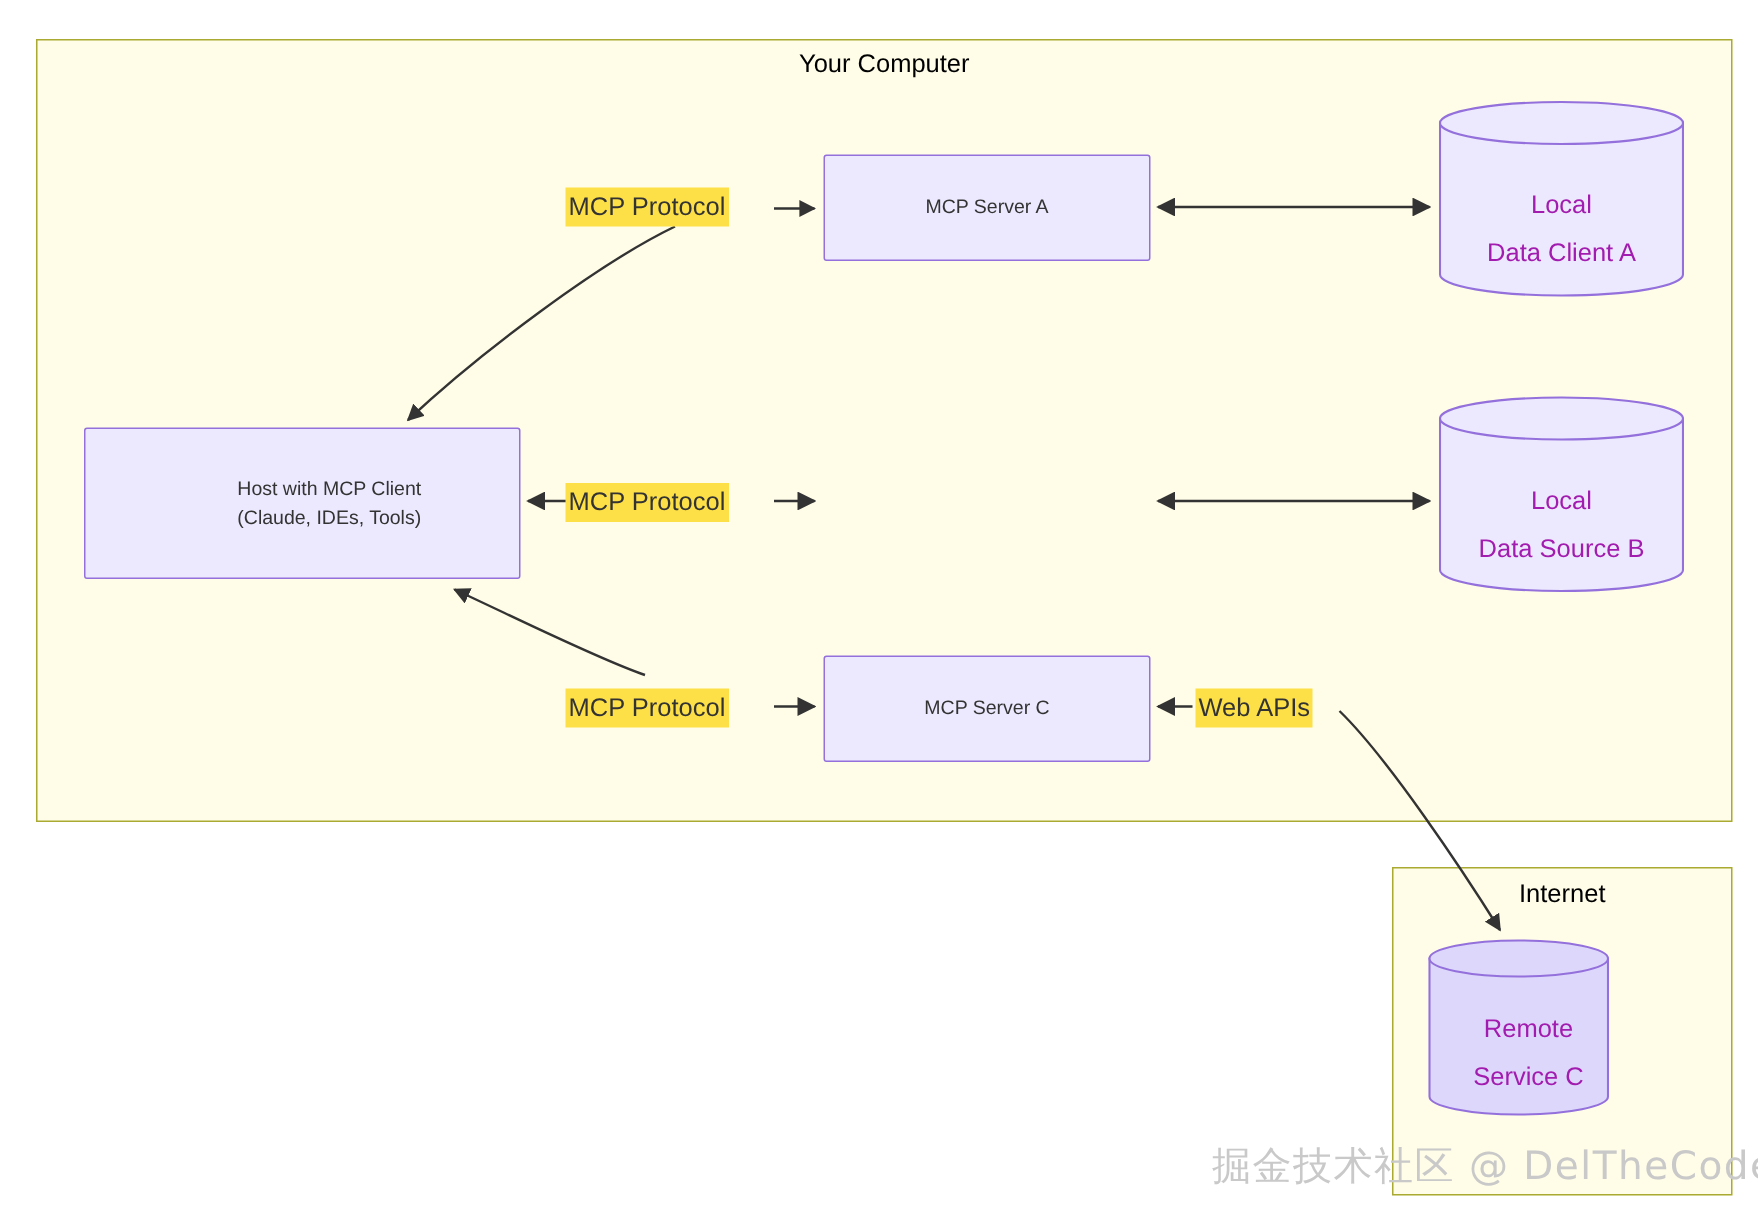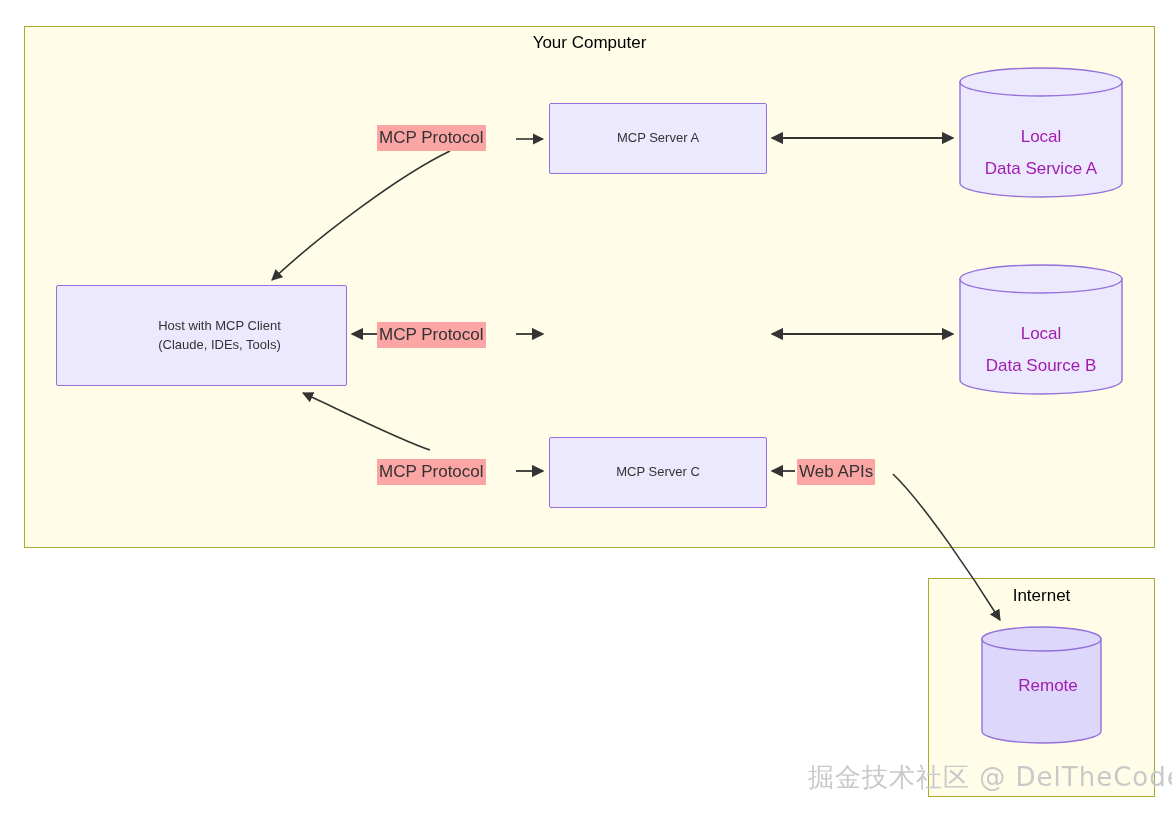--- a/index.html
+++ b/index.html
@@ -83,28 +83,28 @@
     left: 0;
     width: 100%;
     text-align: center;
     font-size: 17px;
     color: #a21caf;
     line-height: 1.9;
     pointer-events: none;
   }
   #db-local-a  { left: 959px; top: 67px;  width: 164px; height: 131px; }
   #db-local-b  { left: 959px; top: 264px; width: 164px; height: 131px; }
-  #db-remote-c { left: 981px; top: 626px; width: 134px; height: 118px; }
+  #db-remote-c { left: 952px; top: 626px; width: 134px; height: 118px; }
   #db-local-a .cyl-label  { top: 54px; }
   #db-local-b .cyl-label  { top: 54px; }
   #db-remote-c .cyl-label { top: 44px; }
   
   .edge-label {
     position: absolute;
-    background: #fca5a5;
+    background: #fde047;
     font-size: 17px;
     color: #333333;
     white-space: nowrap;
     padding: 3px 2px;
     box-sizing: border-box;
   }
   #edge-label-a { left: 377px; top: 125px; }
   #edge-label-b { left: 377px; top: 322px; }
   #edge-label-c { left: 377px; top: 459px; }
   #edge-label-web { left: 797px; top: 459px; }
@@ -180,21 +180,21 @@
     <span>MCP Server C</span>
   </div>
 
   <div class="cylinder" id="db-local-a">
     <svg width="164" height="131" viewBox="0 0 164 131" xmlns="http://www.w3.org/2000/svg">
       <path d="M 1 15 L 1 116 A 81 14 0 0 0 163 116 L 163 15 Z" fill="#ece8fd" stroke="#9370db" stroke-width="1.4"></path>
       <ellipse cx="82" cy="15" rx="81" ry="14" fill="#ece8fd" stroke="#9370db" stroke-width="1.4"></ellipse>
     </svg>
     <div class="cyl-label">
       <div>Local</div>
-      <div>Data Service A</div>
+      <div>Data Client A</div>
     </div>
   </div>
 
   <div class="cylinder" id="db-local-b">
     <svg width="164" height="131" viewBox="0 0 164 131" xmlns="http://www.w3.org/2000/svg">
       <path d="M 1 15 L 1 116 A 81 14 0 0 0 163 116 L 163 15 Z" fill="#ece8fd" stroke="#9370db" stroke-width="1.4"></path>
       <ellipse cx="82" cy="15" rx="81" ry="14" fill="#ece8fd" stroke="#9370db" stroke-width="1.4"></ellipse>
     </svg>
     <div class="cyl-label">
       <div>Local</div>
@@ -202,20 +202,21 @@
     </div>
   </div>
 
   <div class="cylinder" id="db-remote-c">
     <svg width="121" height="118" viewBox="0 0 121 118" xmlns="http://www.w3.org/2000/svg">
       <path d="M 1 13 L 1 105 A 59.5 12 0 0 0 120 105 L 120 13 Z" fill="#ddd7fb" stroke="#9370db" stroke-width="1.4"></path>
       <ellipse cx="60.5" cy="13" rx="59.5" ry="12" fill="#ddd7fb" stroke="#9370db" stroke-width="1.4"></ellipse>
     </svg>
     <div class="cyl-label">
       <div>Remote</div>
+      <div>Service C</div>
     </div>
   </div>
 
   <div class="edge-label" id="edge-label-a">MCP Protocol</div>
   <div class="edge-label" id="edge-label-b">MCP Protocol</div>
   <div class="edge-label" id="edge-label-c">MCP Protocol</div>
   <div class="edge-label" id="edge-label-web">Web APIs</div>
 
   <div id="watermark">掘金技术社区 @ DelTheCode</div>
 

